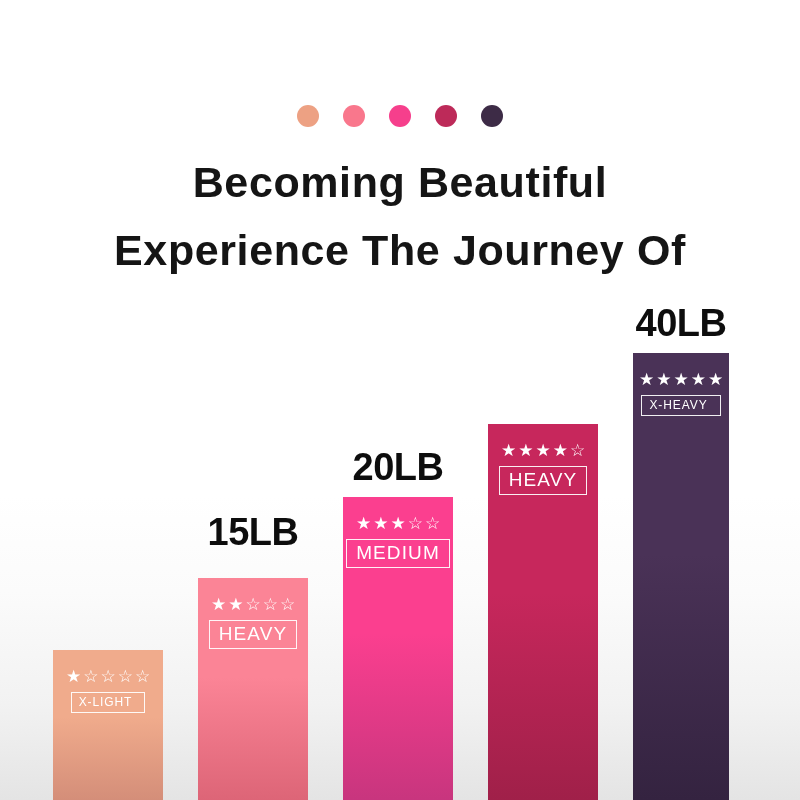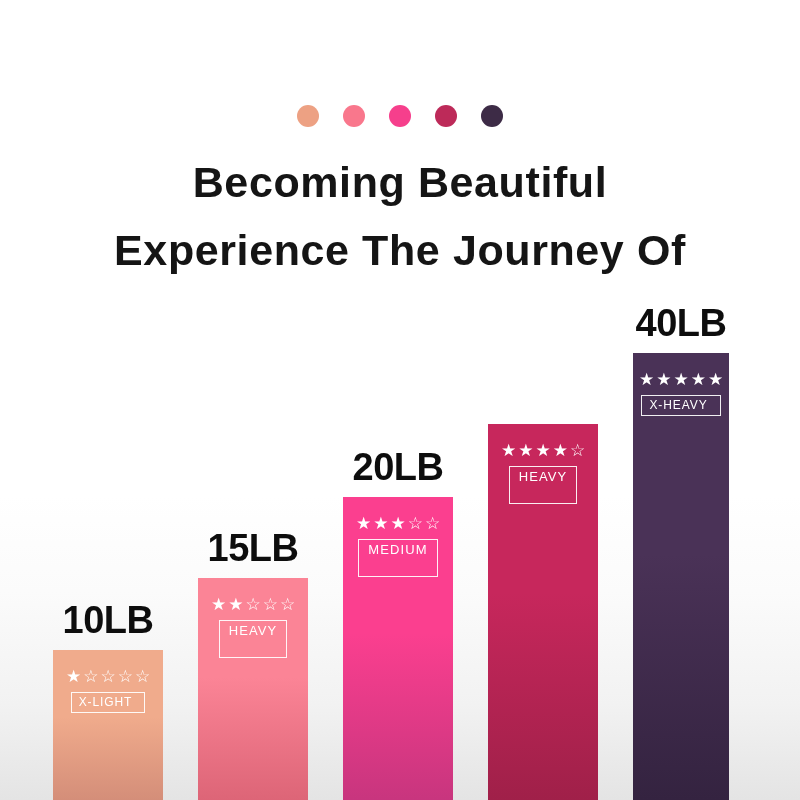--- a/index.html
+++ b/index.html
@@ -74,23 +74,23 @@
     margin-bottom:7px;
   }
   .stars span {
     color:#ffffff;
     font-size:17px;
     line-height:1;
   }
   .tag {
     border:1.6px solid rgba(255,255,255,0.92);
     color:#ffffff;
-    font-size:13px;
+    font-size:19px;
     letter-spacing:1.1px;
-    padding:3px 9px 20px 9px;
+    padding:3px 9px 5px 9px;
     line-height:1;
     white-space:nowrap;
   }
   .tag.small { font-size:12px; letter-spacing:0.9px; padding:3px 12px 4px 7px; }
 </style>
 </head>
 <body>
 
 <div id="stage">
 
@@ -102,36 +102,35 @@
       <span class="dot" style="background: rgb(61, 43, 70);"></span>
     </div>
 
   <div id="headline">
     <span class="ln">Becoming Beautiful</span>
     <span class="ln">Experience The Journey Of</span>
   </div>
 
   <div id="chart">
       <div class="col" style="left: 53px; width: 110px; height: 230px;">
-        <div class="bar-label" style="bottom: 158px;">10LB</div>
         <div class="bar" style="height: 150px; background: linear-gradient(rgb(240, 171, 140) 0%, rgb(240, 171, 140) 45%, rgb(212, 142, 121) 100%);">
           <div class="badge-wrap" style="top: 18px;">
             <div class="stars">
               <span>★</span>
               <span>☆</span>
               <span>☆</span>
               <span>☆</span>
               <span>☆</span>
             </div>
             <div class="tag small">X-LIGHT</div>
           </div>
         </div>
       </div>
       <div class="col" style="left: 198px; width: 110px; height: 302px;">
-        <div class="bar-label" style="bottom: 230px;">15LB</div>
+        <div class="bar-label" style="bottom: 246px;">15LB</div>
         <div class="bar" style="height: 222px; background: linear-gradient(rgb(251, 132, 150) 0%, rgb(251, 132, 150) 45%, rgb(221, 101, 119) 100%);">
           <div class="badge-wrap" style="top: 18px;">
             <div class="stars">
               <span>★</span>
               <span>★</span>
               <span>☆</span>
               <span>☆</span>
               <span>☆</span>
             </div>
             <div class="tag">HEAVY</div>

